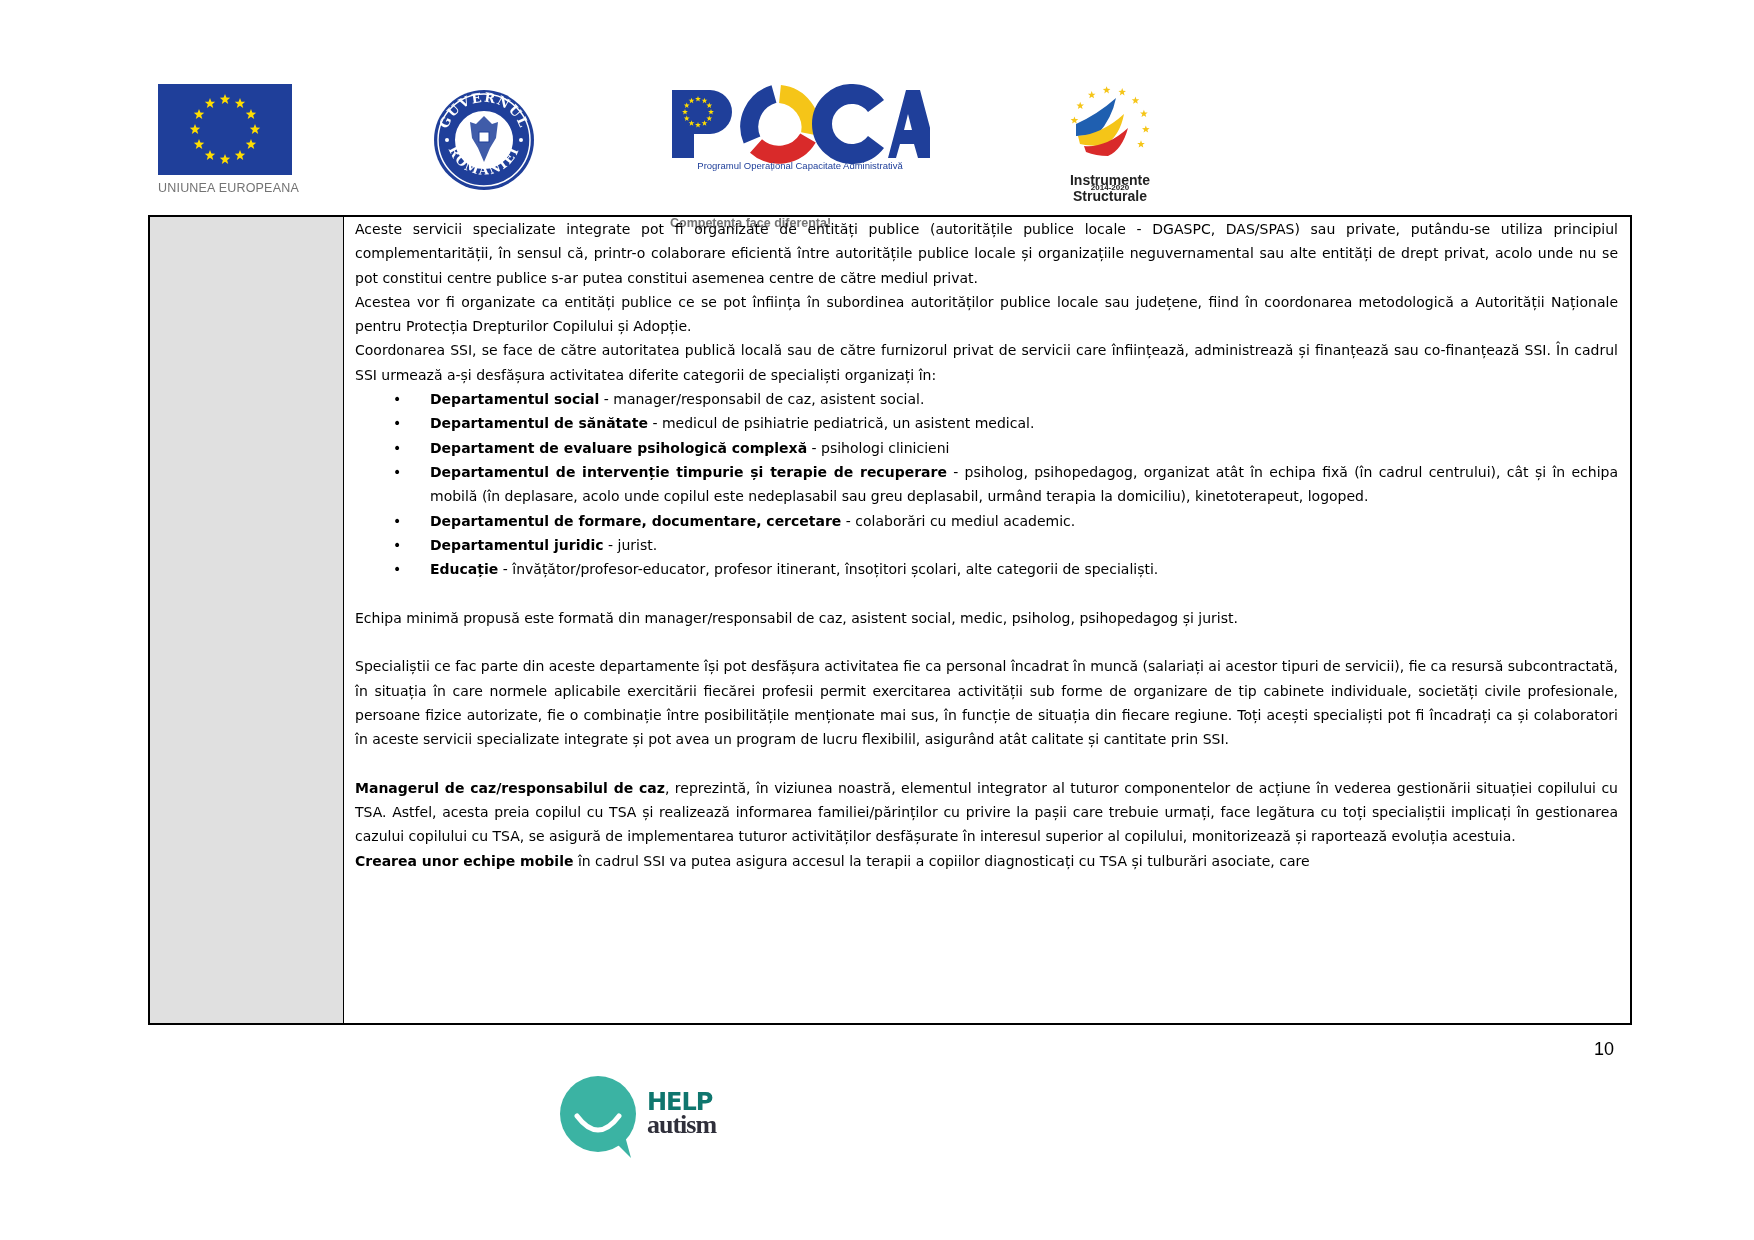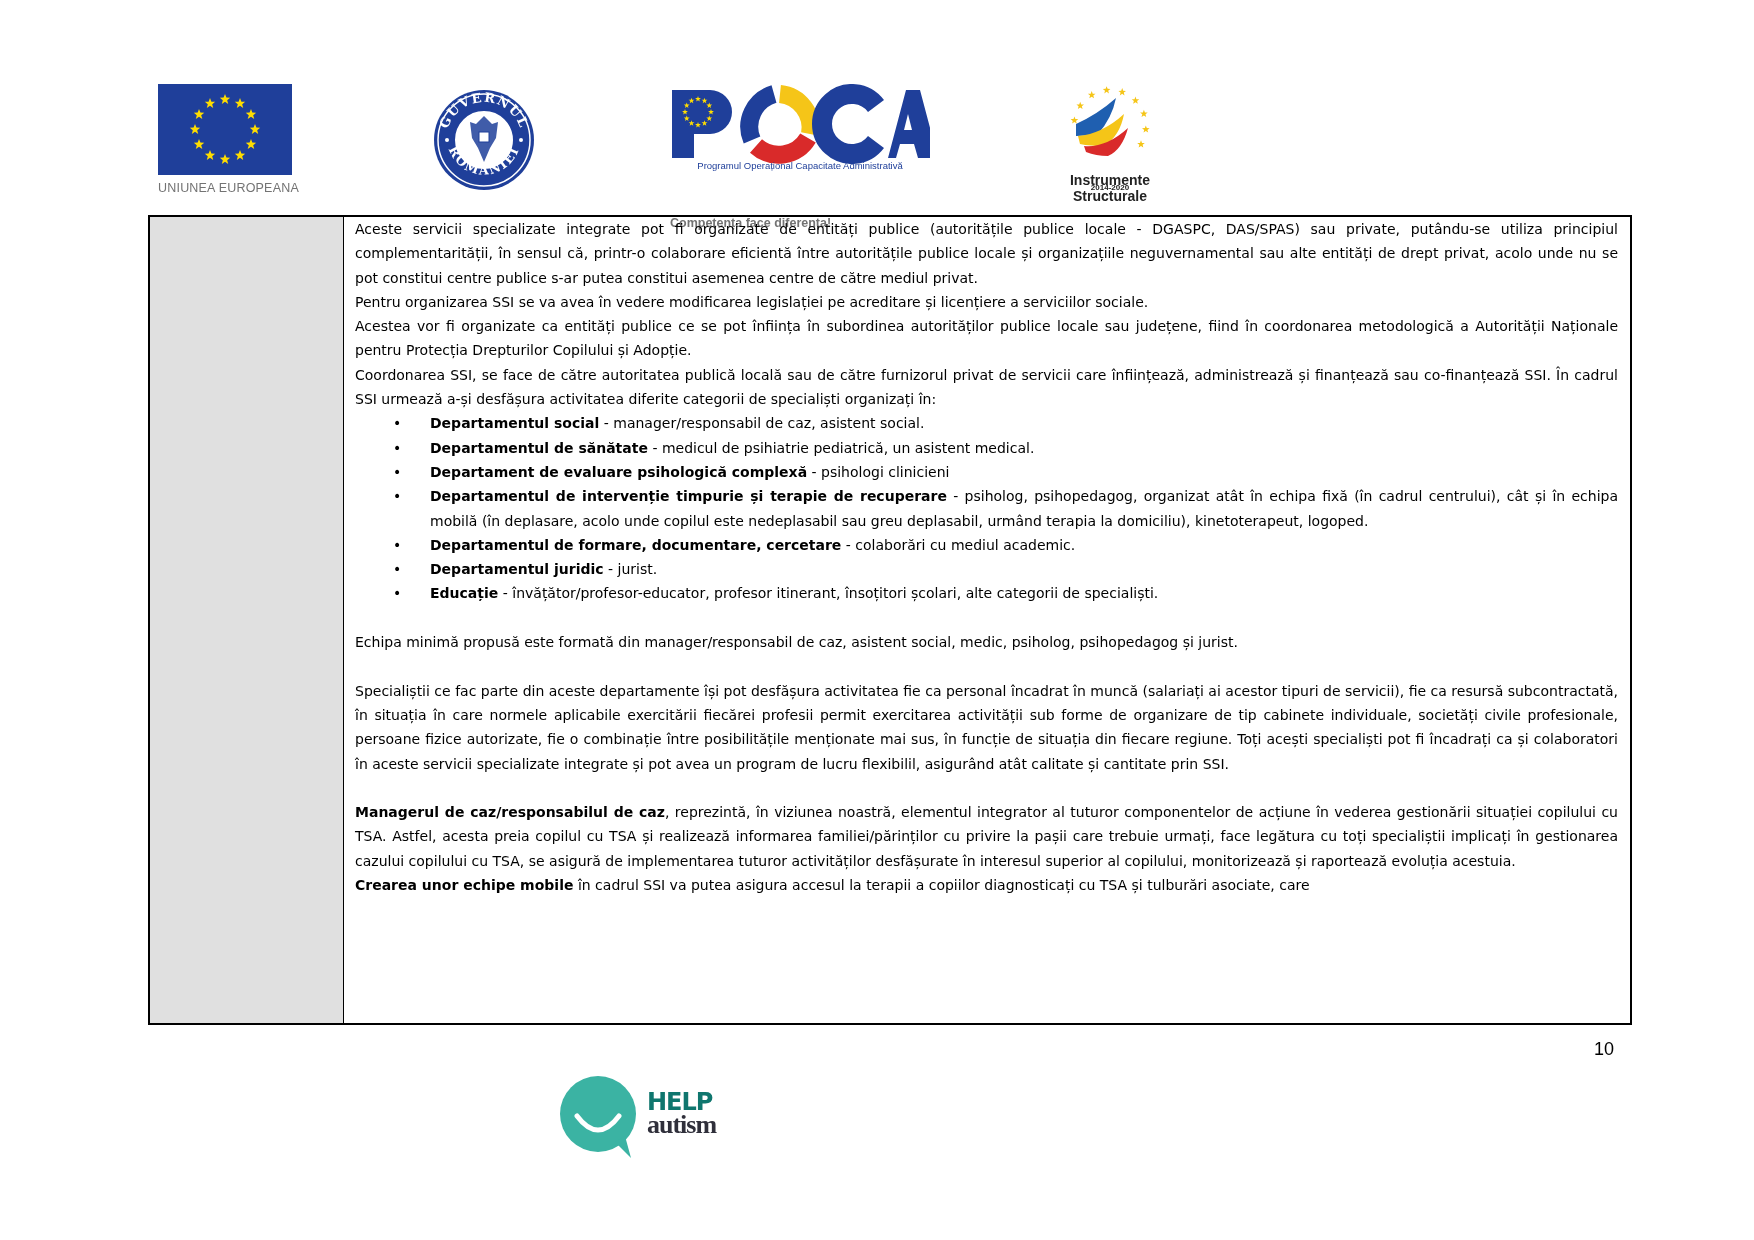--- a/index.html
+++ b/index.html
@@ -121,21 +121,20 @@
     <path d="M16 62 Q38 64 60 44 Q54 66 40 72 Q28 72 18 68 Z" fill="#d92a2a"></path>
   </svg>
 </div>
 <div class="instr-label1">Instrumente Structurale</div>
 <div class="instr-label2">2014-2020</div>
 
 <div class="doc-table">
   <div class="left-cell"></div>
   <div class="right-cell">
     <p>Aceste servicii specializate integrate pot fi organizate de entități publice (autoritățile publice locale - DGASPC, DAS/SPAS) sau private, putându-se utiliza principiul complementarității, în sensul că, printr-o colaborare eficientă între autoritățile publice locale și organizațiile neguvernamental sau alte entități de drept privat, acolo unde nu se pot constitui centre publice s-ar putea constitui asemenea centre de către mediul privat.</p>
-    <p>Pentru organizarea SSI se va avea în vedere modificarea legislației pe acreditare și licențiere a serviciilor sociale.</p>
     <p>Acestea vor fi organizate ca entități publice ce se pot înființa în subordinea autorităților publice locale  sau județene, fiind în coordonarea metodologică a Autorității Naționale pentru Protecția Drepturilor Copilului și Adopție.</p>
     <p>Coordonarea SSI, se face de către autoritatea publică locală sau de către furnizorul privat de servicii care înființează, administrează și finanțează sau co-finanțează SSI. În cadrul SSI urmează a-și desfășura activitatea diferite categorii de specialiști organizați în:</p>
     <ul class="depts">
       <li><span class="bullet">•</span><b>Departamentul social</b><span> - manager/responsabil de caz, asistent social.</span></li>
       <li><span class="bullet">•</span><b>Departamentul de sănătate</b><span> - medicul de psihiatrie pediatrică, un asistent medical.</span></li>
       <li><span class="bullet">•</span><b>Departament de evaluare psihologică complexă</b><span> - psihologi clinicieni</span></li>
       <li><span class="bullet">•</span><b>Departamentul de intervenție timpurie și terapie de recuperare</b><span> - psiholog, psihopedagog, organizat atât în echipa fixă (în cadrul centrului), cât și în echipa mobilă (în deplasare, acolo unde copilul este nedeplasabil sau greu deplasabil, urmând terapia la domiciliu), kinetoterapeut, logoped.</span></li>
       <li><span class="bullet">•</span><b>Departamentul de formare, documentare,  cercetare</b><span> - colaborări cu mediul academic.</span></li>
       <li><span class="bullet">•</span><b>Departamentul juridic</b><span> - jurist.</span></li>
       <li><span class="bullet">•</span><b>Educație</b><span> - învățător/profesor-educator, profesor itinerant, însoțitori școlari, alte categorii de specialiști.</span></li>

